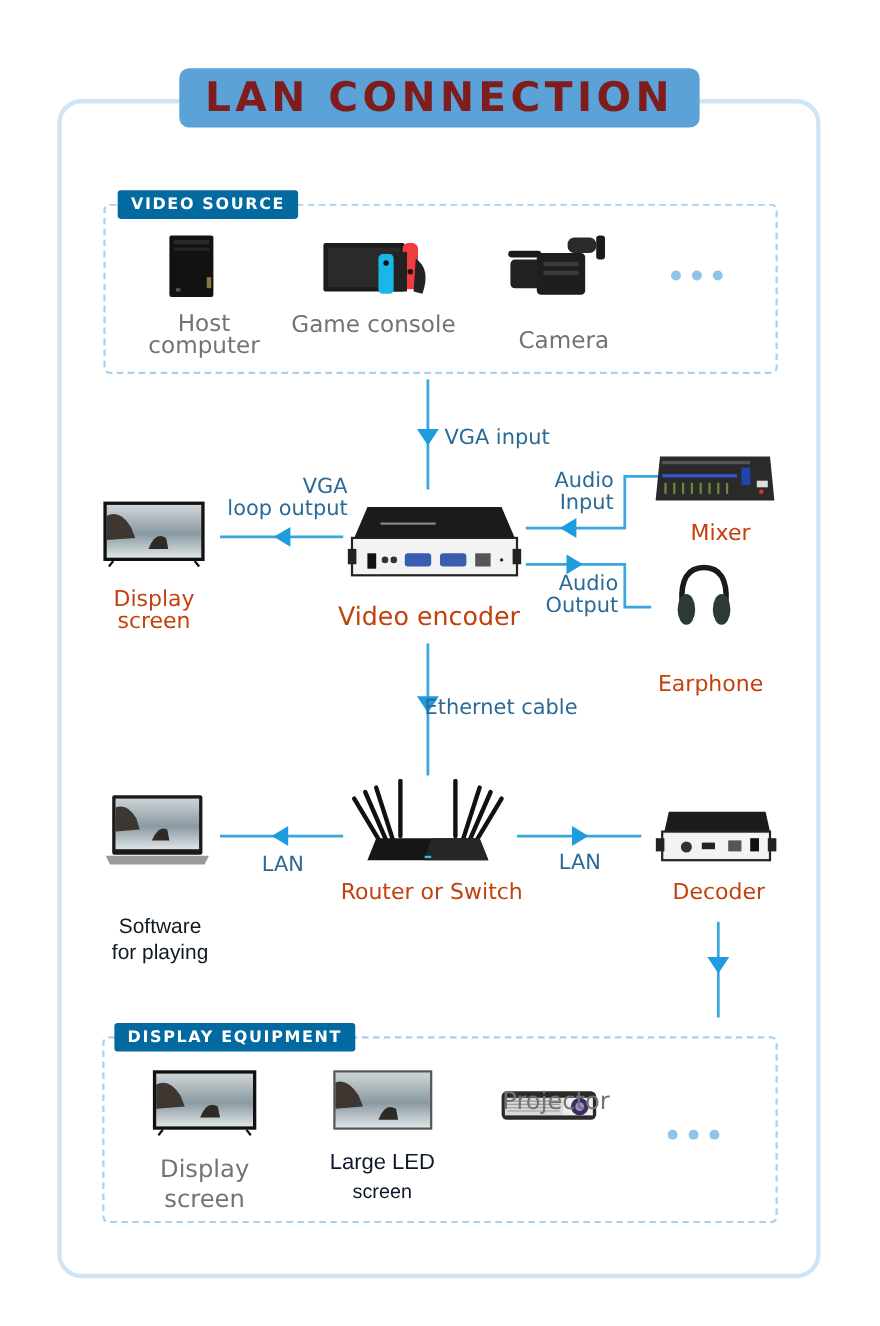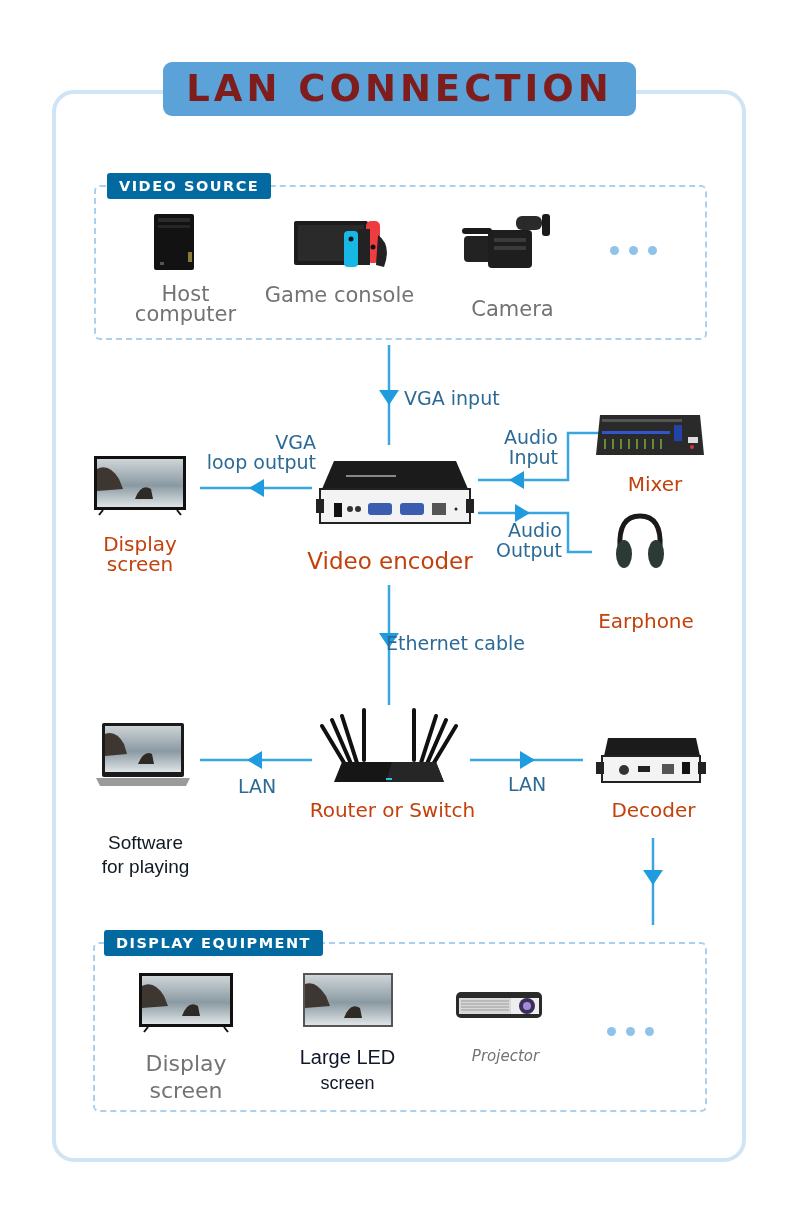--- a/index.html
+++ b/index.html
@@ -274,19 +274,19 @@
   <g stroke="#999" stroke-width="1">
       <line x1="6" y1="11" x2="54" y2="11"></line>
       <line x1="6" y1="14" x2="54" y2="14"></line>
       <line x1="6" y1="17" x2="54" y2="17"></line>
       <line x1="6" y1="20" x2="54" y2="20"></line>
     </g>
   <rect x="56" y="8" width="28" height="16" fill="#eee"></rect>
   <circle cx="72" cy="16" r="8" fill="#3a2e5a"></circle>
   <circle cx="72" cy="16" r="4" fill="#a58ad6"></circle>
 </svg>
-<div class="abs lbl" style="left:448px;top:1046px;width:115px;font-size:15px;font-style:italic;">Projector</div>
+<div class="abs lbl" style="left:448px;top:992px;width:115px;font-size:22px;">Projector</div>
 
 <div class="abs dots" style="left:607px;top:1027px;">
   <div class="dot"></div>
     <div class="dot"></div>
     <div class="dot"></div>
 </div>
 
 </body></html>

